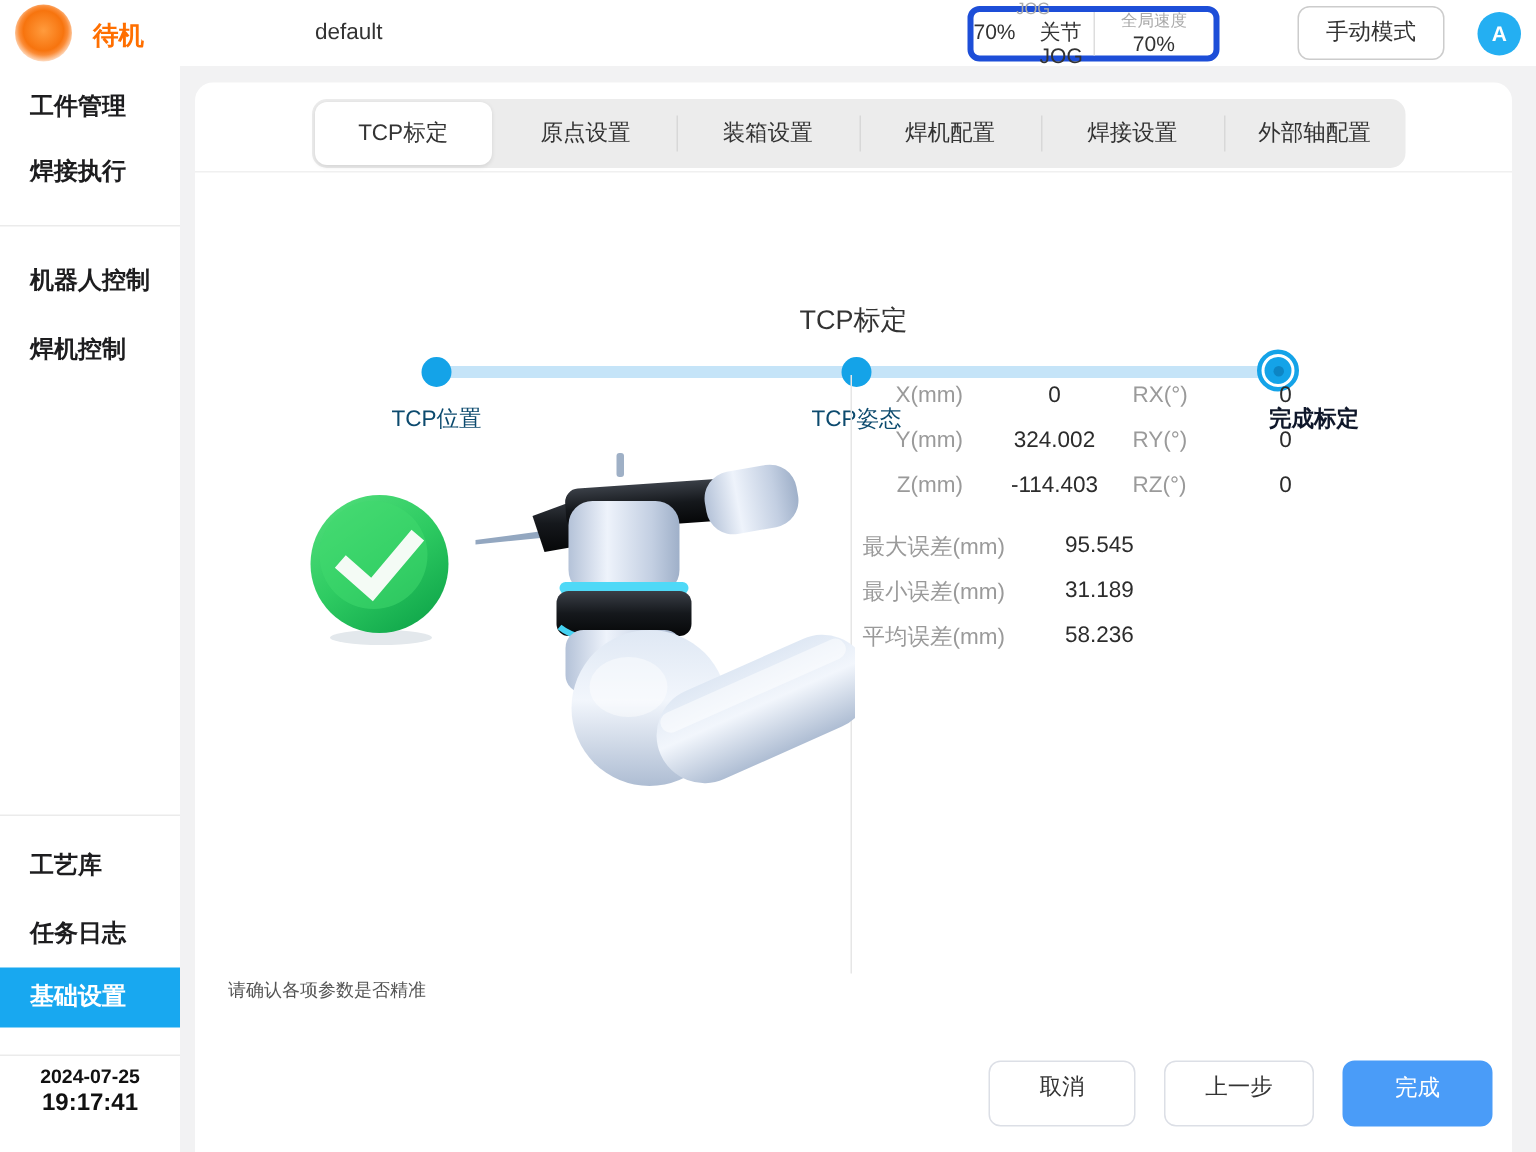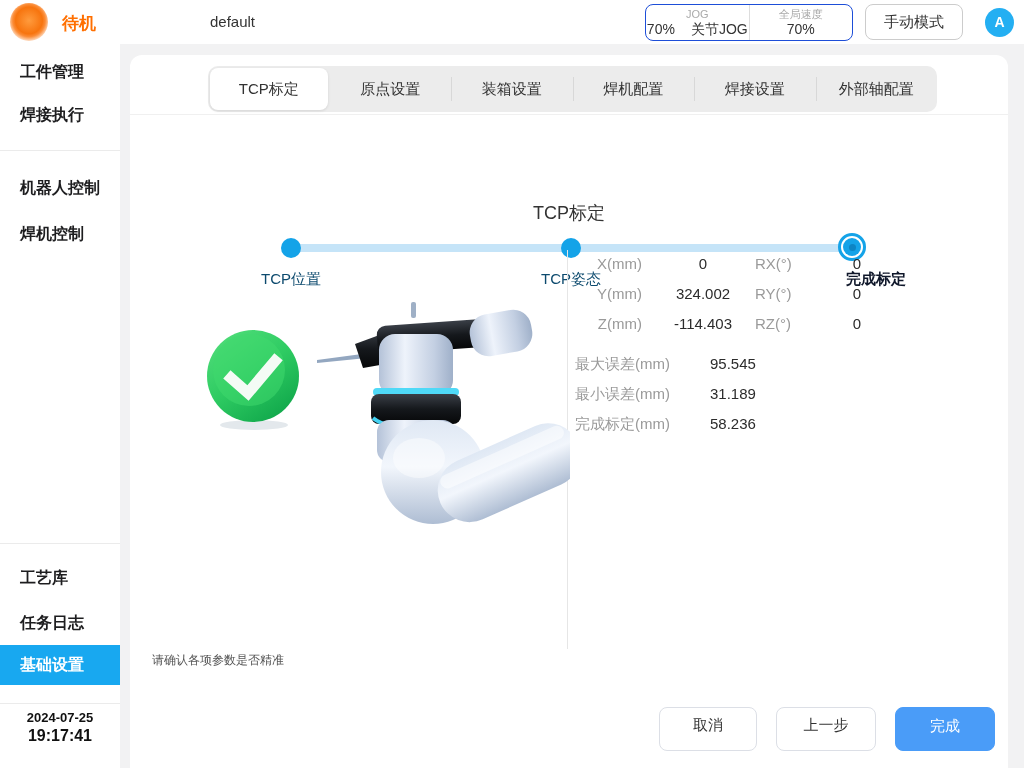--- a/index.html
+++ b/index.html
@@ -5,21 +5,21 @@
   * { margin:0; padding:0; box-sizing:border-box; }
   html,body { width:1024px; height:768px; overflow:hidden;
     font-family:"Liberation Sans","DejaVu Sans",sans-serif; background:#ffffff; color:#333; }
 
   
   .header { position:absolute; left:0; top:0; width:1024px; height:44px; background:#fff; z-index:5; }
   .logo { position:absolute; left:10px; top:3px; width:38px; height:38px; border-radius:50%;
     background:radial-gradient(circle at 50% 46%, #ff9b3d 0%, #f7740e 48%, #fb8c37 58%, rgba(251,140,55,.45) 70%, rgba(251,140,55,0) 80%); }
   .status-label { position:absolute; left:62px; top:12px; font-size:17px; font-weight:bold; color:#ff6f00; }
   .project-name { position:absolute; left:210px; top:13px; font-size:15px; color:#333; }
-  .jog-box { position:absolute; left:645px; top:4px; width:208px; height:37px; border:1px solid #1d4ed8;
+  .jog-box { position:absolute; left:645px; top:4px; width:168px; height:37px; border:4px solid #1d4ed8;
     border-radius:8px; display:flex; background:#fff; }
   .jog-col { flex:1; display:flex; flex-direction:column; align-items:center; justify-content:center; line-height:1.15; }
   .jog-col + .jog-col { border-left:1px solid #ddd; }
   .jog-top { font-size:11px; color:#aaa; }
   .jog-bottom { font-size:14px; color:#333; display:flex; gap:16px; }
   .mode-btn { position:absolute; left:865px; top:4px; width:98px; height:36px; border:1px solid #ccc;
     border-radius:8px; background:#fff; font-size:15px; color:#333; text-align:center; line-height:34px; cursor:pointer; }
   .avatar { position:absolute; left:985px; top:8px; width:29px; height:29px; border-radius:50%;
     background:#24aff2; color:#fff; font-weight:bold; font-size:14px; text-align:center; line-height:29px; }
 
@@ -247,21 +247,21 @@
 
     <div class="err-row" style="top:100px">
       <span class="lab">最大误差(mm)</span>
       <span class="val">95.545</span>
     </div>
     <div class="err-row" style="top:130px">
       <span class="lab">最小误差(mm)</span>
       <span class="val">31.189</span>
     </div>
     <div class="err-row" style="top:160px">
-      <span class="lab">完成标定(mm)</span>
+      <span class="lab">平均误差(mm)</span>
       <span class="val">58.236</span>
     </div>
   </div>
 
   <div class="hint-text">请确认各项参数是否精准</div>
 
   <div class="footer-btns">
     <div class="btn cancel">取消</div>
     <div class="btn prev">上一步</div>
     <div class="btn primary">完成</div>

